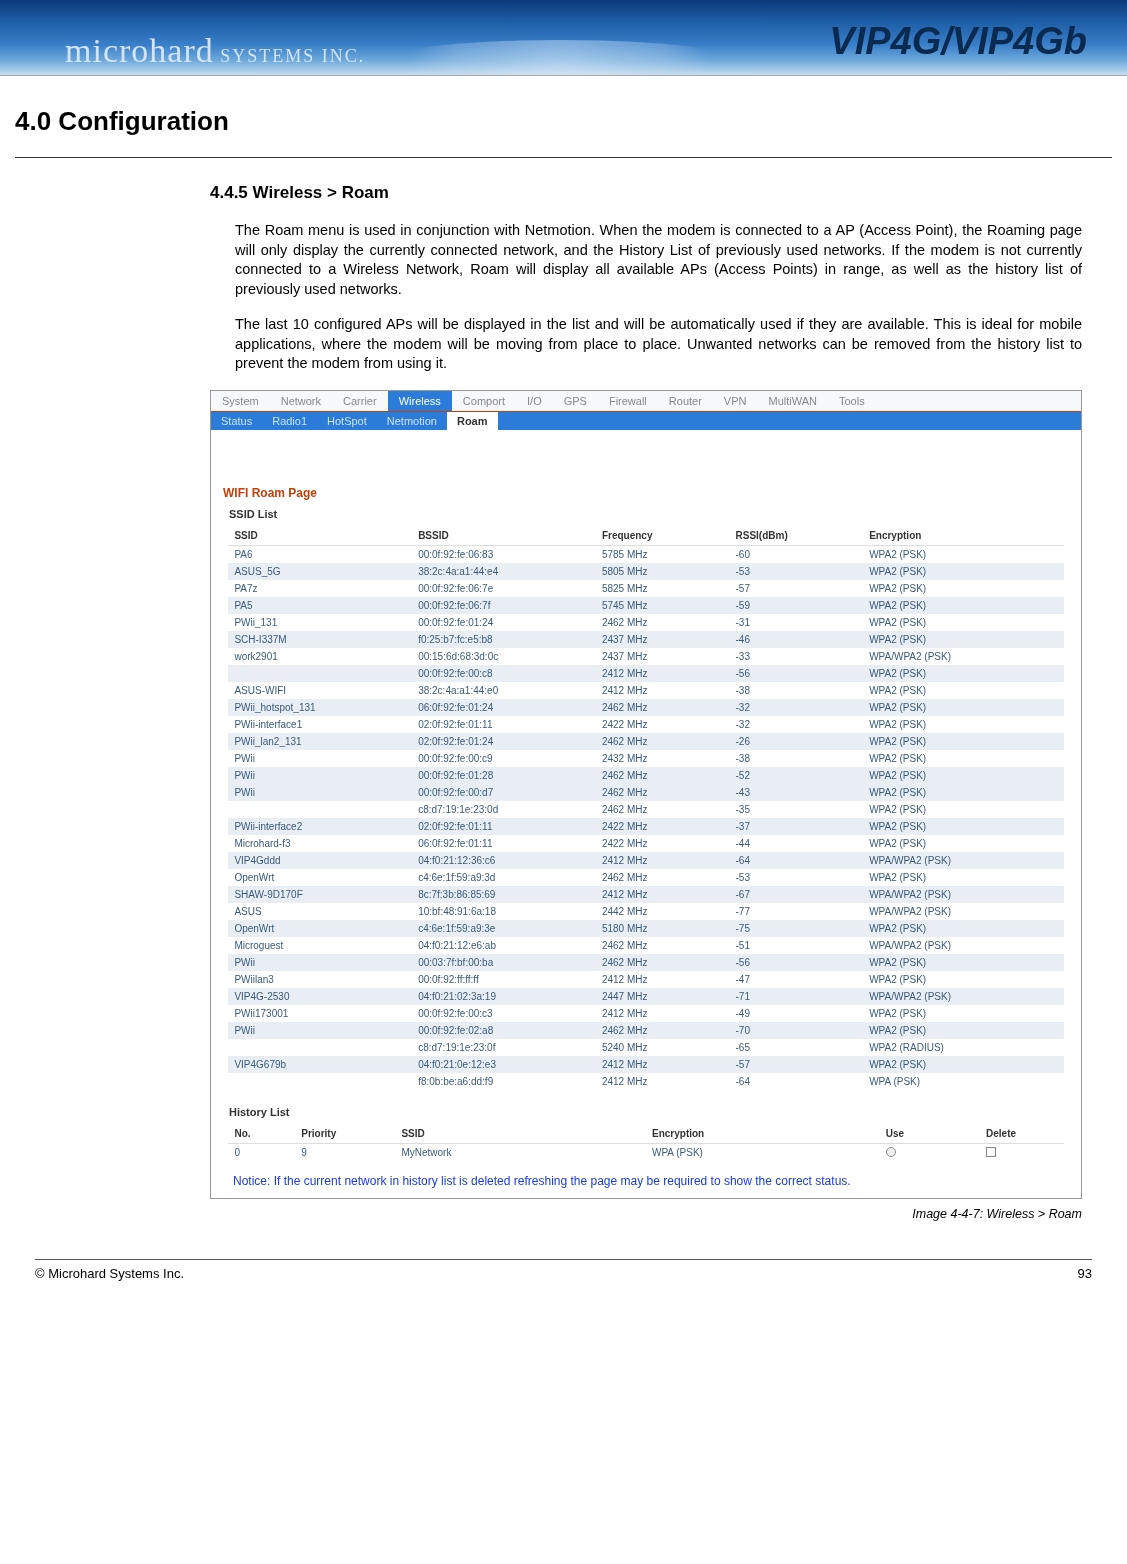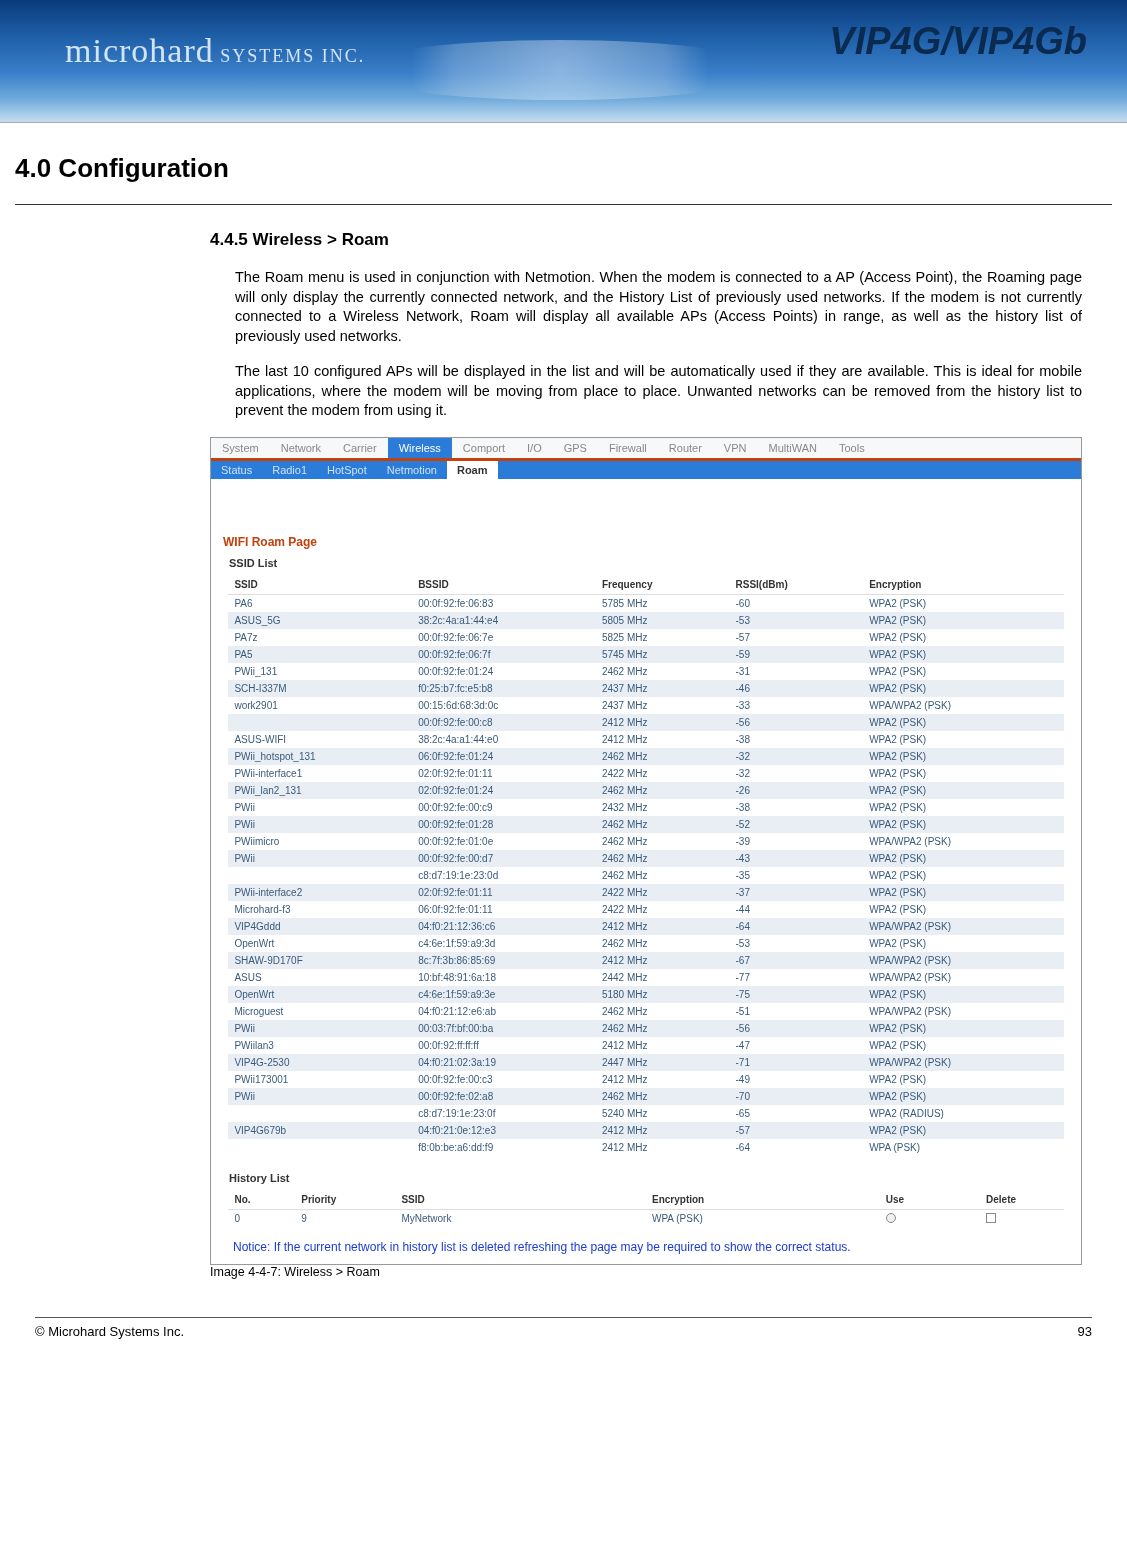--- a/index.html
+++ b/index.html
@@ -2,21 +2,21 @@
 <html><head>
 <meta charset="utf-8">
 <style>
   * { box-sizing: border-box; margin: 0; padding: 0; }
   body { font-family: Arial, Helvetica, sans-serif; background: #fff; width: 1127px; margin: 0 auto; color: #000; }
   
   .page { padding: 0; }
   
   
   .header-banner {
-    height: 123px;
+    height: 76px;
     background: linear-gradient(180deg, #0a3a7a 0%, #1e5fa8 30%, #3a7fc9 60%, #6ca8da 80%, #c5ddf0 100%);
     position: relative;
     border-bottom: 1px solid #aaa;
     overflow: hidden;
   }
   .header-banner::before {
     content: "";
     position: absolute;
     top: 40px; left: 350px; width: 420px; height: 60px;
     background: radial-gradient(circle at 50% 50%, rgba(220,235,250,0.5) 0%, rgba(200,220,240,0.3) 50%, transparent 70%);
@@ -57,21 +57,21 @@
   
   .ui-shot {
     border: 1px solid #999;
     background: #fff;
     margin-top: 10px;
     font-family: Verdana, Arial, sans-serif;
   }
   .menu-top {
     display: flex;
     background: #f7f8fa;
-    border-bottom: 3px solid #c2410c;
+    border-bottom: 1px solid #c2410c;
   }
   .menu-top .mi {
     padding: 4px 11px;
     font-size: 11px;
     color: #888;
     cursor: pointer;
   }
   .menu-top .mi.active { background: #2b7bd9; color: #fff; font-weight: normal; }
   .menu-sub {
     display: flex;
@@ -95,21 +95,21 @@
   .ssid-table tr.shade td { background: #e8eef4; }
   
   .history-table { width: 96%; margin: 4px auto 6px auto; border-collapse: collapse; font-size: 10px; }
   .history-table th { text-align: left; padding: 4px 6px; font-size: 10px; border-bottom: 1px solid #ddd; color: #333; }
   .history-table td { padding: 3px 6px; color: #3a5a7a; }
   .radio-dot { width: 10px; height: 10px; border: 1px solid #888; border-radius: 50%; display: inline-block; background: #f0f0f0; }
   .checkbox-dot { width: 10px; height: 10px; border: 1px solid #888; display: inline-block; background: #fff; }
   
   .notice { font-size: 12px; color: #1a3bd6; padding: 6px 22px 10px 22px; }
   
-  .caption { text-align: left; font-size: 12.5px; }
+  .caption { text-align: right; font-size: 12.5px; font-style: italic; margin-top: 8px; }
   
   
   .footer-rule { border-top: 1px solid #555; margin: 28px 35px 6px 35px; }
   .footer { display: flex; justify-content: space-between; padding: 0 35px 20px 35px; font-size: 13px; }
 </style>
 </head>
 <body>
 
 <div class="page">
   <div class="header-banner">
@@ -255,27 +255,20 @@
               <td>-38</td>
               <td>WPA2 (PSK)</td>
             </tr>
             <tr class="shade">
               <td>PWii</td>
               <td>00:0f:92:fe:01:28</td>
               <td>2462 MHz</td>
               <td>-52</td>
               <td>WPA2 (PSK)</td>
             </tr>
-            <tr>
-              <td>PWiimicro</td>
-              <td>00:0f:92:fe:01:0e</td>
-              <td>2462 MHz</td>
-              <td>-39</td>
-              <td>WPA/WPA2 (PSK)</td>
-            </tr>
             <tr class="shade">
               <td>PWii</td>
               <td>00:0f:92:fe:00:d7</td>
               <td>2462 MHz</td>
               <td>-43</td>
               <td>WPA2 (PSK)</td>
             </tr>
             <tr>
               <td></td>
               <td>c8:d7:19:1e:23:0d</td>

